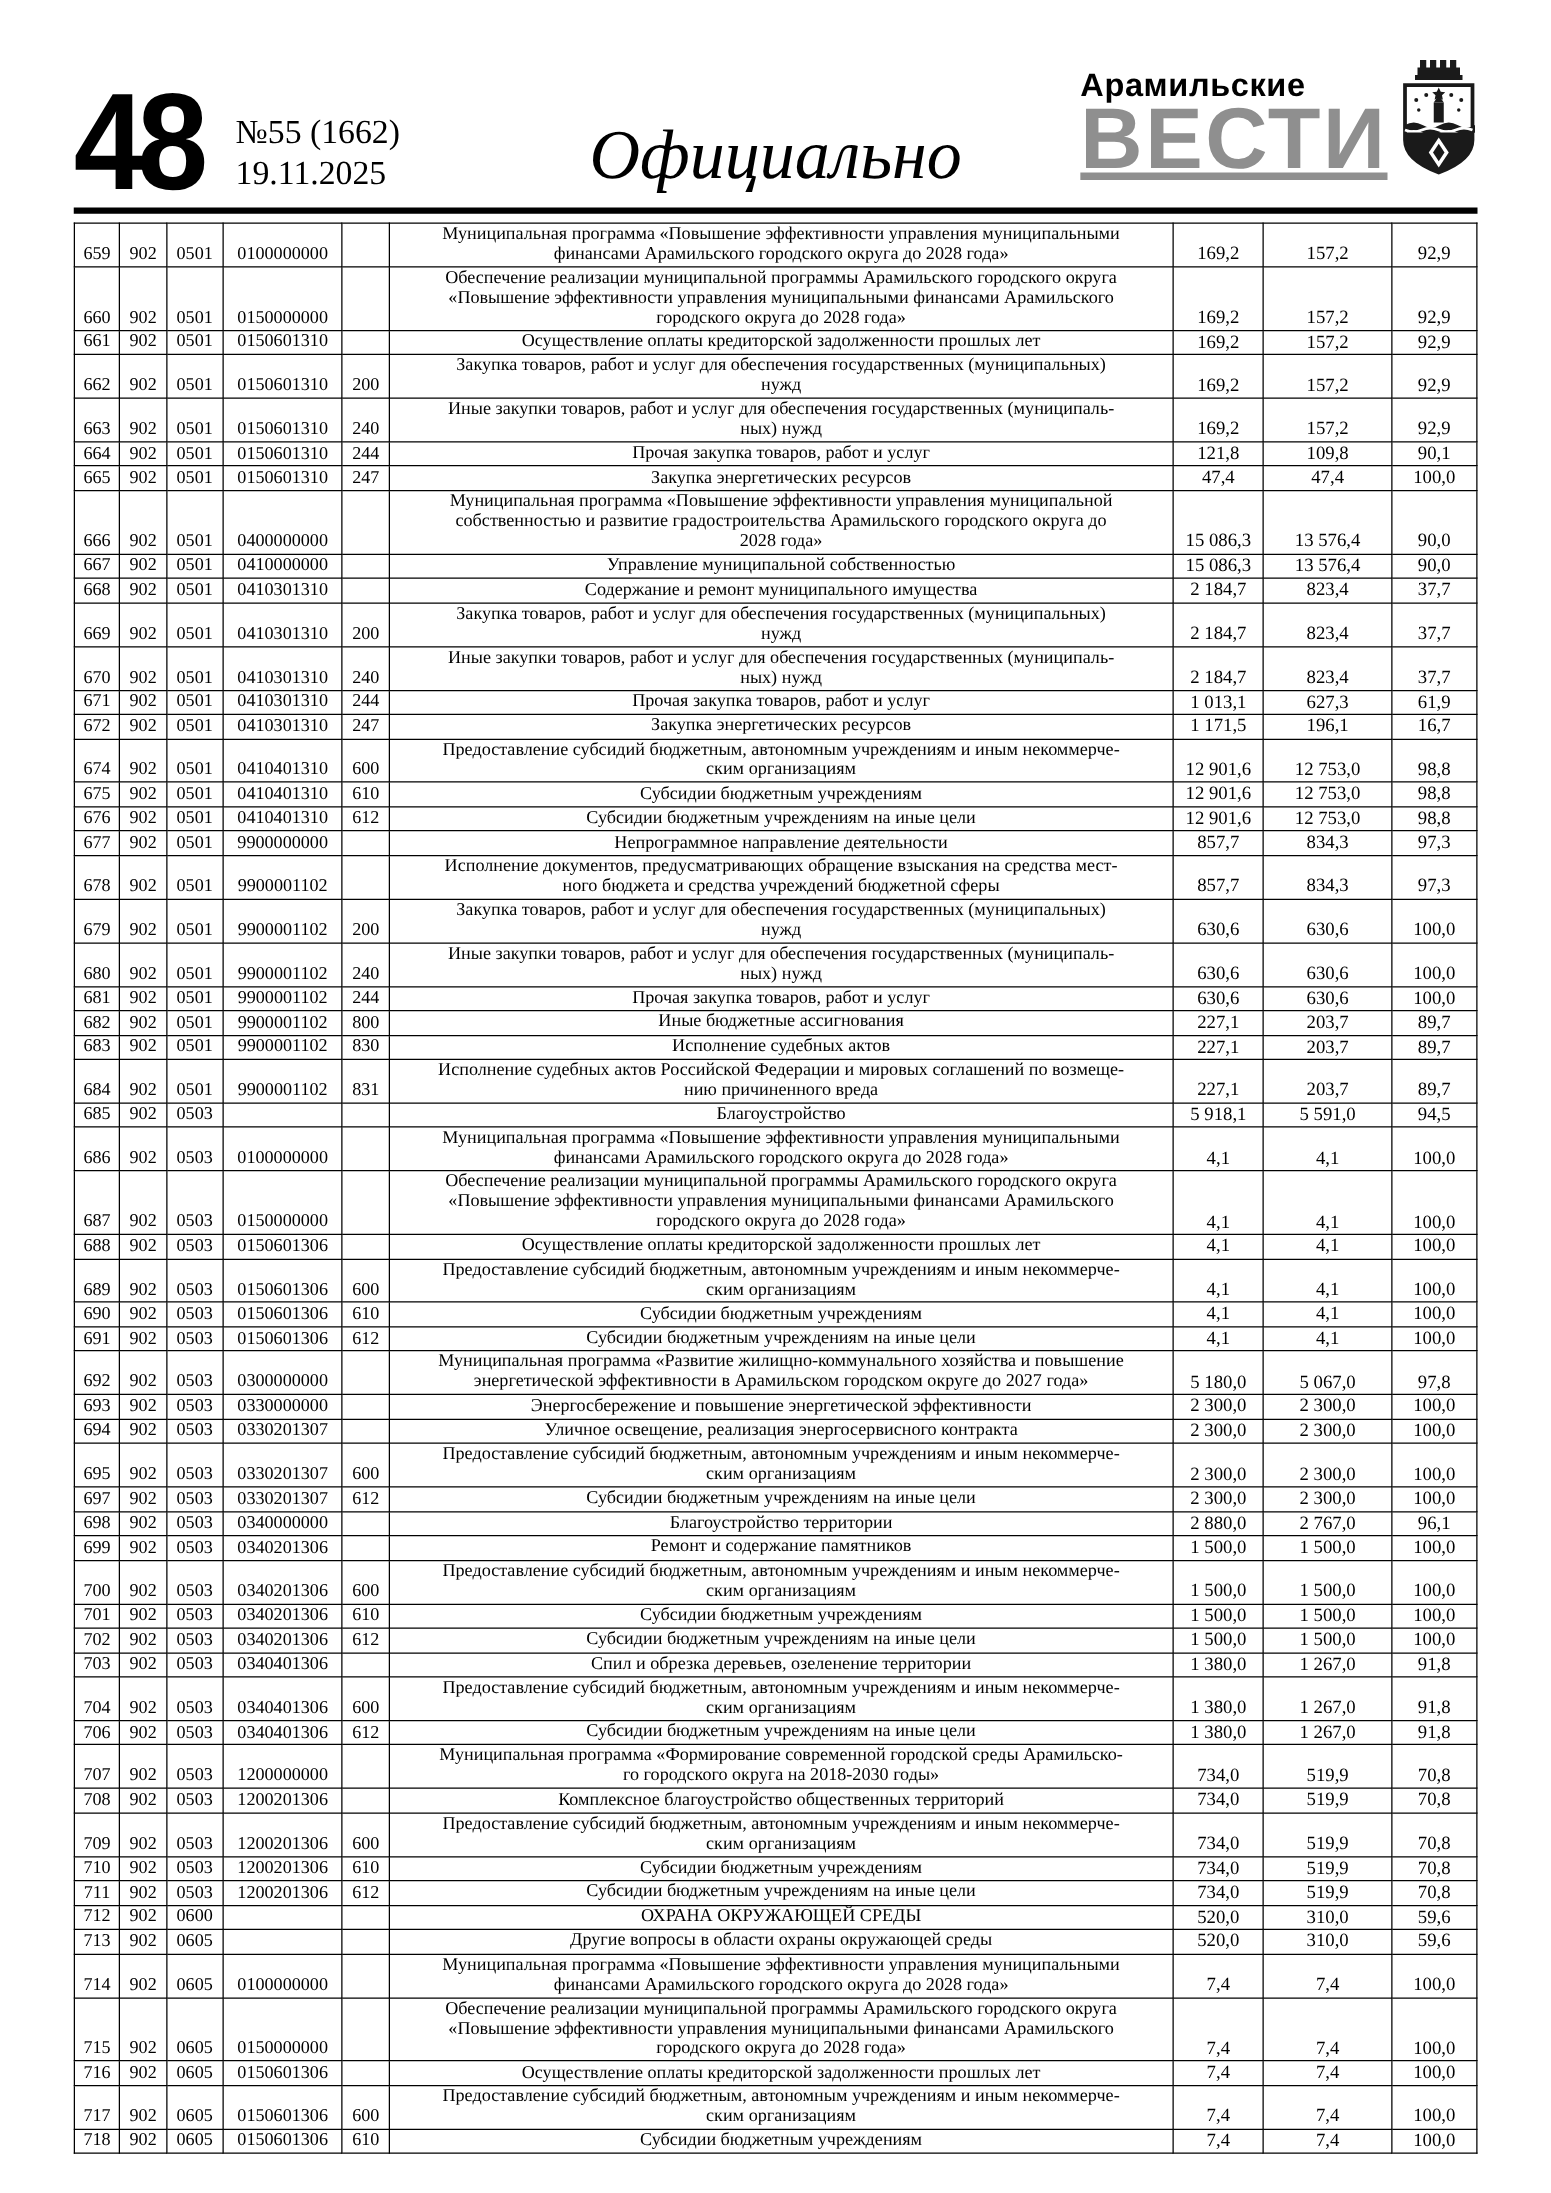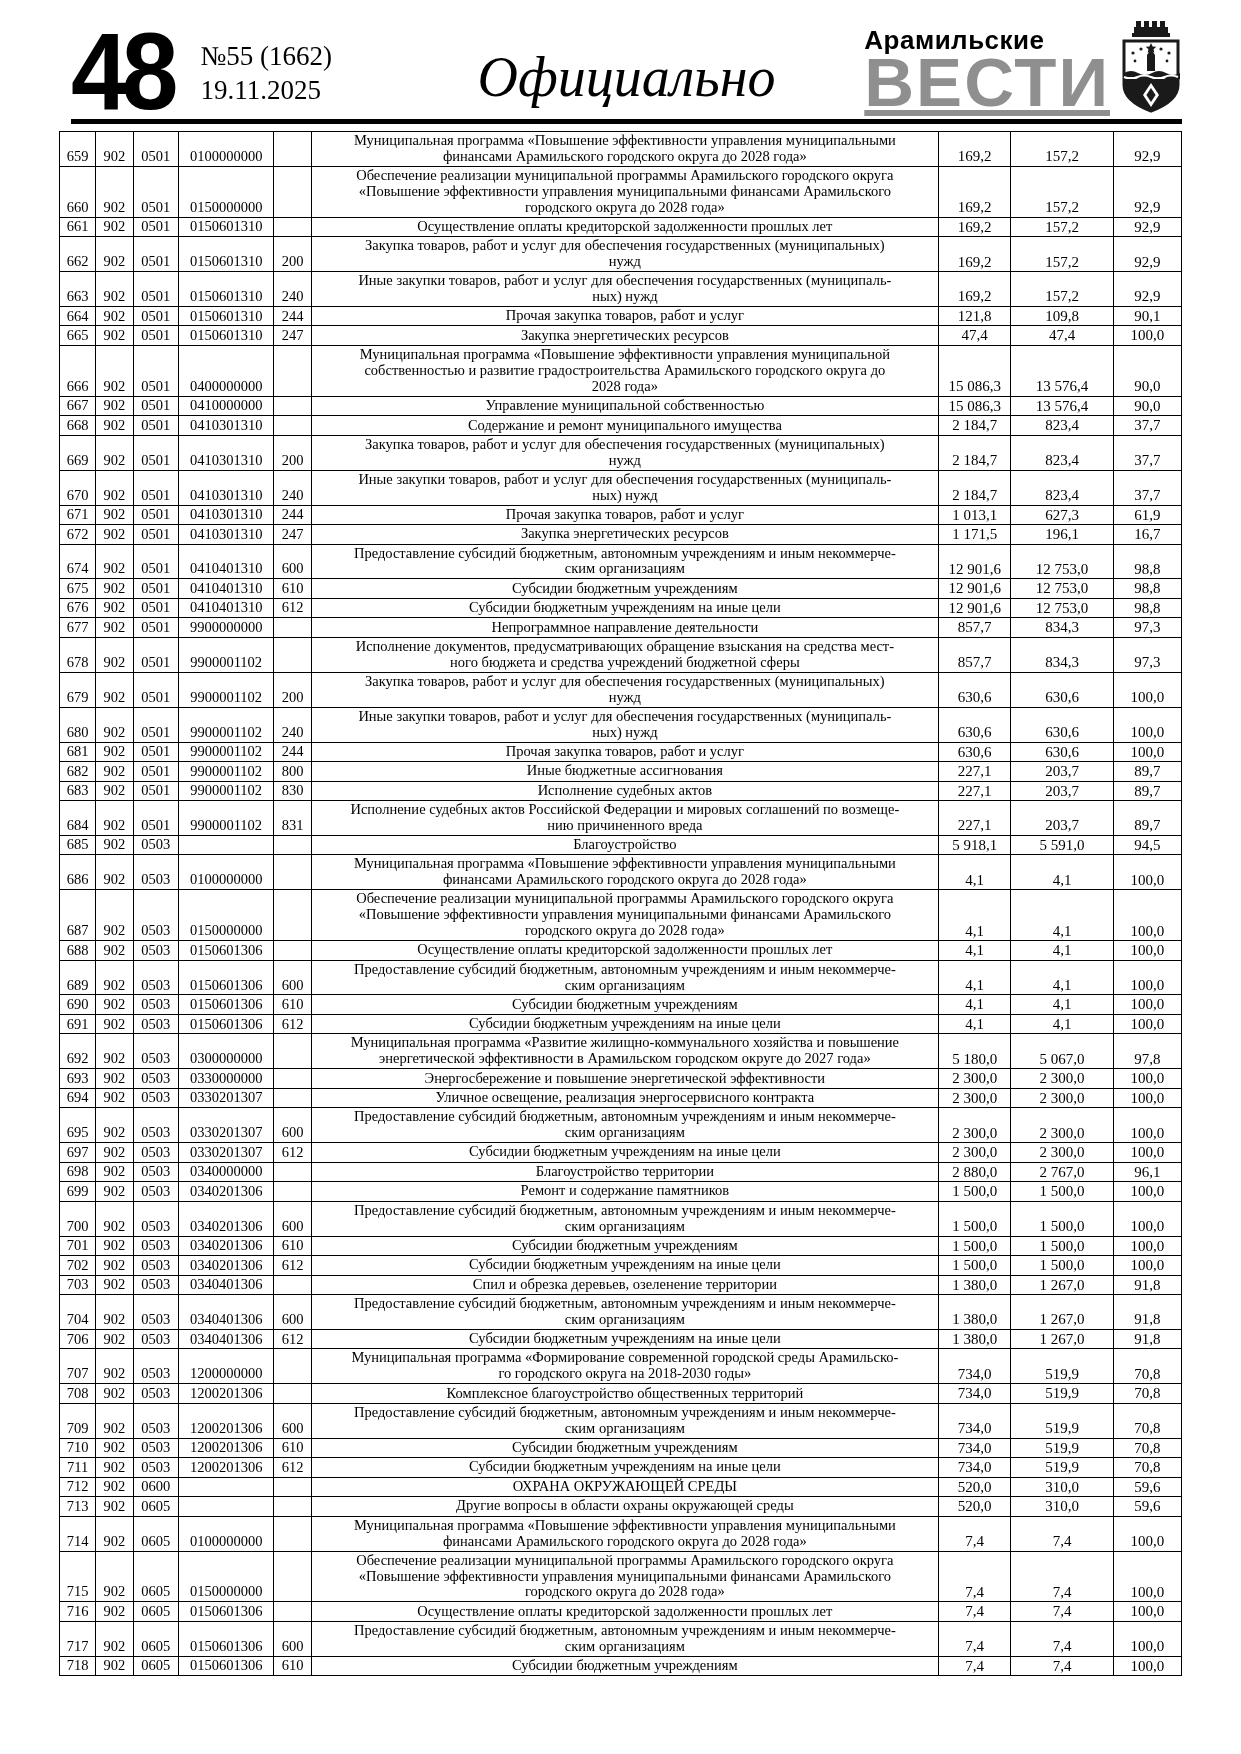--- a/index.html
+++ b/index.html
@@ -7,25 +7,24 @@
   body {
     width:1241px; height:1754px;
     font-family:"Liberation Serif", serif;
     color:#000;
     position:relative;
   }
   .content { width:1123px; margin:0 auto; }
 
   
   .masthead {
-    display:flex; align-items:center;
-    padding-top:38px; height:124px;
+    display:flex; align-items:flex-end;
+    padding-top:38px; height:171px;
     border-bottom:5px solid #000;
     position:relative;
-    margin-left:12px;
   }
   .page-num {
     font-family:"Liberation Sans", sans-serif;
     font-weight:bold; font-size:102px; line-height:0.82;
     letter-spacing:-6px;
     transform:scaleY(1.08);
     transform-origin:bottom left;
     padding-bottom:6px;
   }
   .issue-block {

